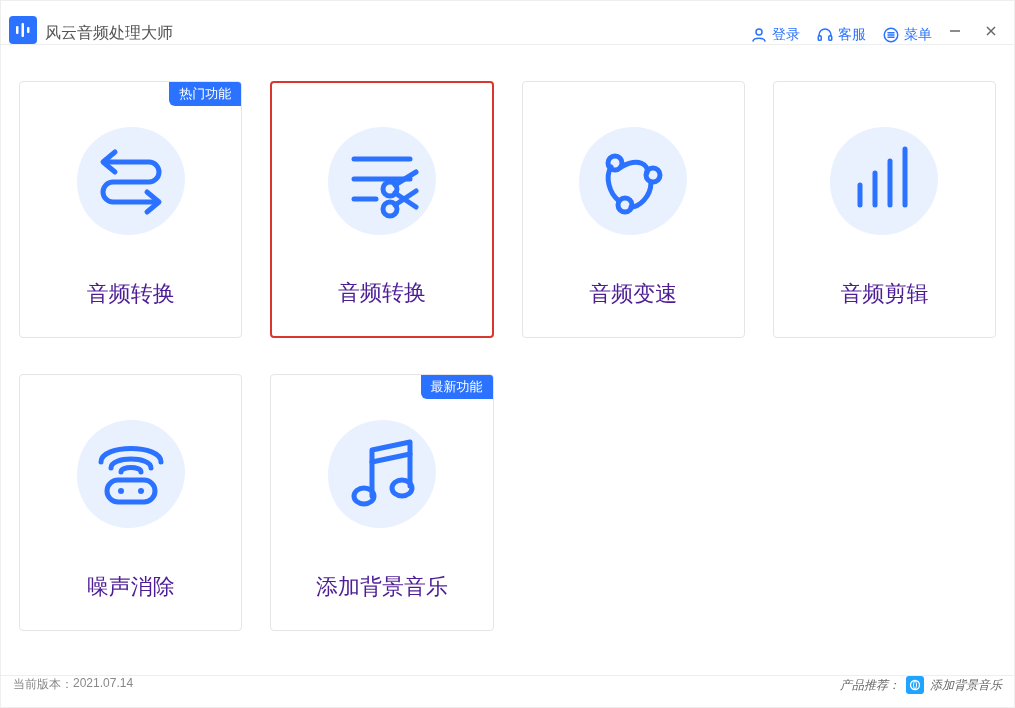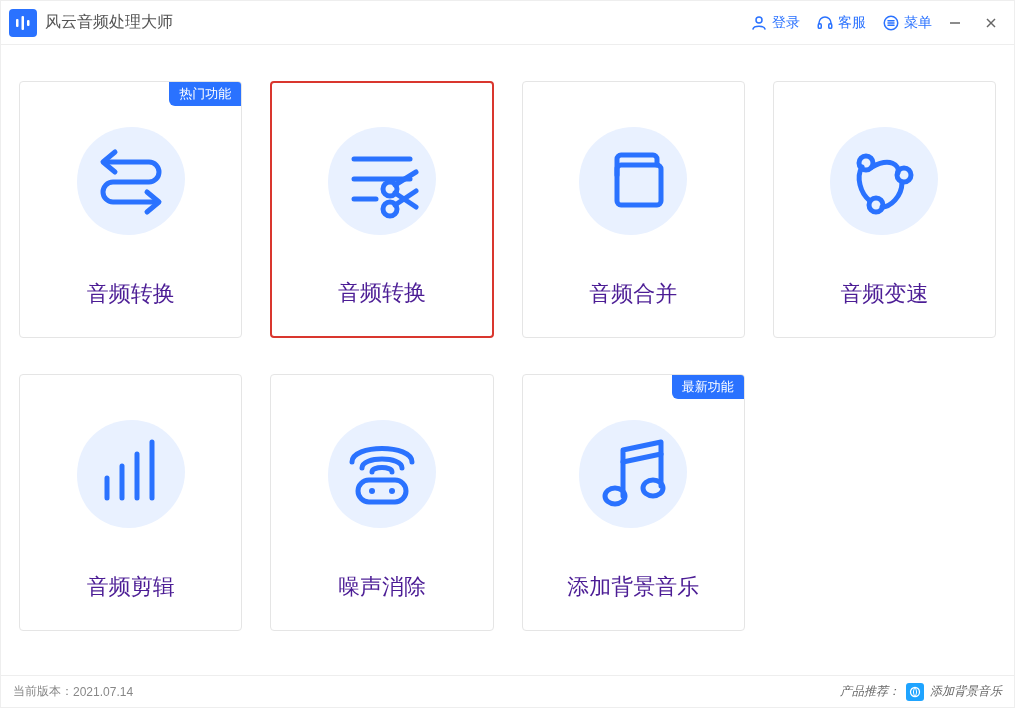--- a/index.html
+++ b/index.html
@@ -1,34 +1,34 @@
 <!DOCTYPE html>
 <html><head>
 <meta charset="utf-8">
 <style>
   * { box-sizing: border-box; margin: 0; padding: 0; }
   html, body { width: 1015px; height: 708px; font-family: "Microsoft YaHei", "PingFang SC", sans-serif; background:#fff; color:#555; overflow:hidden;}
   .app { width:1015px; height:708px; display:flex; flex-direction:column; border:1px solid #eee;}
-  .titlebar { height:44px; display:flex; align-items:center; padding:0 10px 0 8px; border-bottom:1px solid #eee;}
+  .titlebar { height:44px; display:flex; align-items:flex-end; padding:0 10px 0 8px; border-bottom:1px solid #eee;}
   .logo { width:28px; height:28px; background:#2a72ff; border-radius:4px; display:flex; align-items:center; justify-content:center; margin-right:8px;}
   .logo svg { display:block;}
   .apptitle { font-size:16px; color:#555; }
   .spacer { flex:1; }
   .tb-btn { display:inline-flex; align-items:center; font-size:14px; color:#2a72ff; margin-left:16px; cursor:pointer; }
   .tb-btn .icon { margin-right:4px; display:inline-flex; align-items:center; justify-content:center; }
   .winctrl { width:26px; height:26px; display:inline-flex; align-items:center; justify-content:center; margin-left:10px; color:#888; cursor:pointer; font-size:18px;}
   .content { flex:1; padding: 36px 18px 10px 18px; }
   .grid { display:grid; grid-template-columns: repeat(4, 1fr); gap: 36px 28px; }
   .card { position:relative; height:257px; border:1px solid #e5e5e5; border-radius:4px; background:#fff; display:flex; flex-direction:column; align-items:center; cursor:pointer;}
   .card.selected { border:2px solid #d9362e; }
   .badge { position:absolute; top:0; right:0; background:#2a72ff; color:#fff; font-size:13px; padding:3px 10px; border-bottom-left-radius:6px; border-top-right-radius:3px;}
   .iconwrap { flex:1; display:flex; align-items:center; justify-content:center; width:100%; }
   .iconwrap svg { display:block; }
   .cardlabel { font-size:22px; color:#4c1d95; margin-bottom:28px; text-align:center;}
-  .footer { height:32px; border-top:1px solid #eee; display:flex; align-items:center; padding:0 12px; font-size:12px; color:#888;}
+  .footer { height:32px; border-top:1px solid #eee; display:flex; align-items:flex-start; padding:0 12px; font-size:12px; color:#888;}
   .footer .spacer{flex:1;}
   .footer .reco { display:inline-flex; align-items:center; color:#666;font-style:italic; }
   .footer .reco .sq { width:18px; height:18px; background:#1fa4ff; border-radius:3px; margin:0 6px; display:inline-flex; align-items:center; justify-content:center;}
   .footer .reco .sq svg{display:block;}
   .blob { fill:#e9f1ff; }
   .stroke { stroke:#2a72ff; stroke-width:5; fill:none; stroke-linecap:round; stroke-linejoin:round; }
   .fillblue { fill:#2a72ff; }
 </style>
 </head>
 <body>
@@ -118,30 +118,20 @@
               <path class="stroke" d="M77 76 L98 90"></path>
               <path class="stroke" d="M77 88 L98 74"></path>
             </svg>
           </div>
           <div class="cardlabel">音频转换</div>
         </div>
         <div class="card">
           <div class="iconwrap">
             <svg width="128" height="128" viewBox="0 0 128 128">
               <path class="blob" d="M65 10 C95 10 118 35 118 62 C118 92 92 118 62 118 C32 118 10 95 10 65 C10 32 35 10 65 10 Z"></path>
-              <rect class="stroke" x="48" y="48" width="44" height="40" rx="4"></rect>
-              <path class="stroke" d="M48 58 V42 a4 4 0 0 1 4-4 H84 a4 4 0 0 1 4 4 V48"></path>
-            </svg>
-          </div>
-          <div class="cardlabel">音频合并</div>
-        </div>
-        <div class="card">
-          <div class="iconwrap">
-            <svg width="128" height="128" viewBox="0 0 128 128">
-              <path class="blob" d="M65 10 C95 10 118 35 118 62 C118 92 92 118 62 118 C32 118 10 95 10 65 C10 32 35 10 65 10 Z"></path>
               <circle class="stroke" cx="46" cy="46" r="7"></circle>
               <circle class="stroke" cx="84" cy="58" r="7"></circle>
               <circle class="stroke" cx="56" cy="88" r="7"></circle>
               <path class="stroke" d="M52 50 C70 40 80 48 78 56"></path>
               <path class="stroke" d="M82 65 C82 80 70 90 62 90"></path>
               <path class="stroke" d="M50 84 C40 76 36 60 42 50"></path>
             </svg>
           </div>
           <div class="cardlabel">音频变速</div>
         </div>

